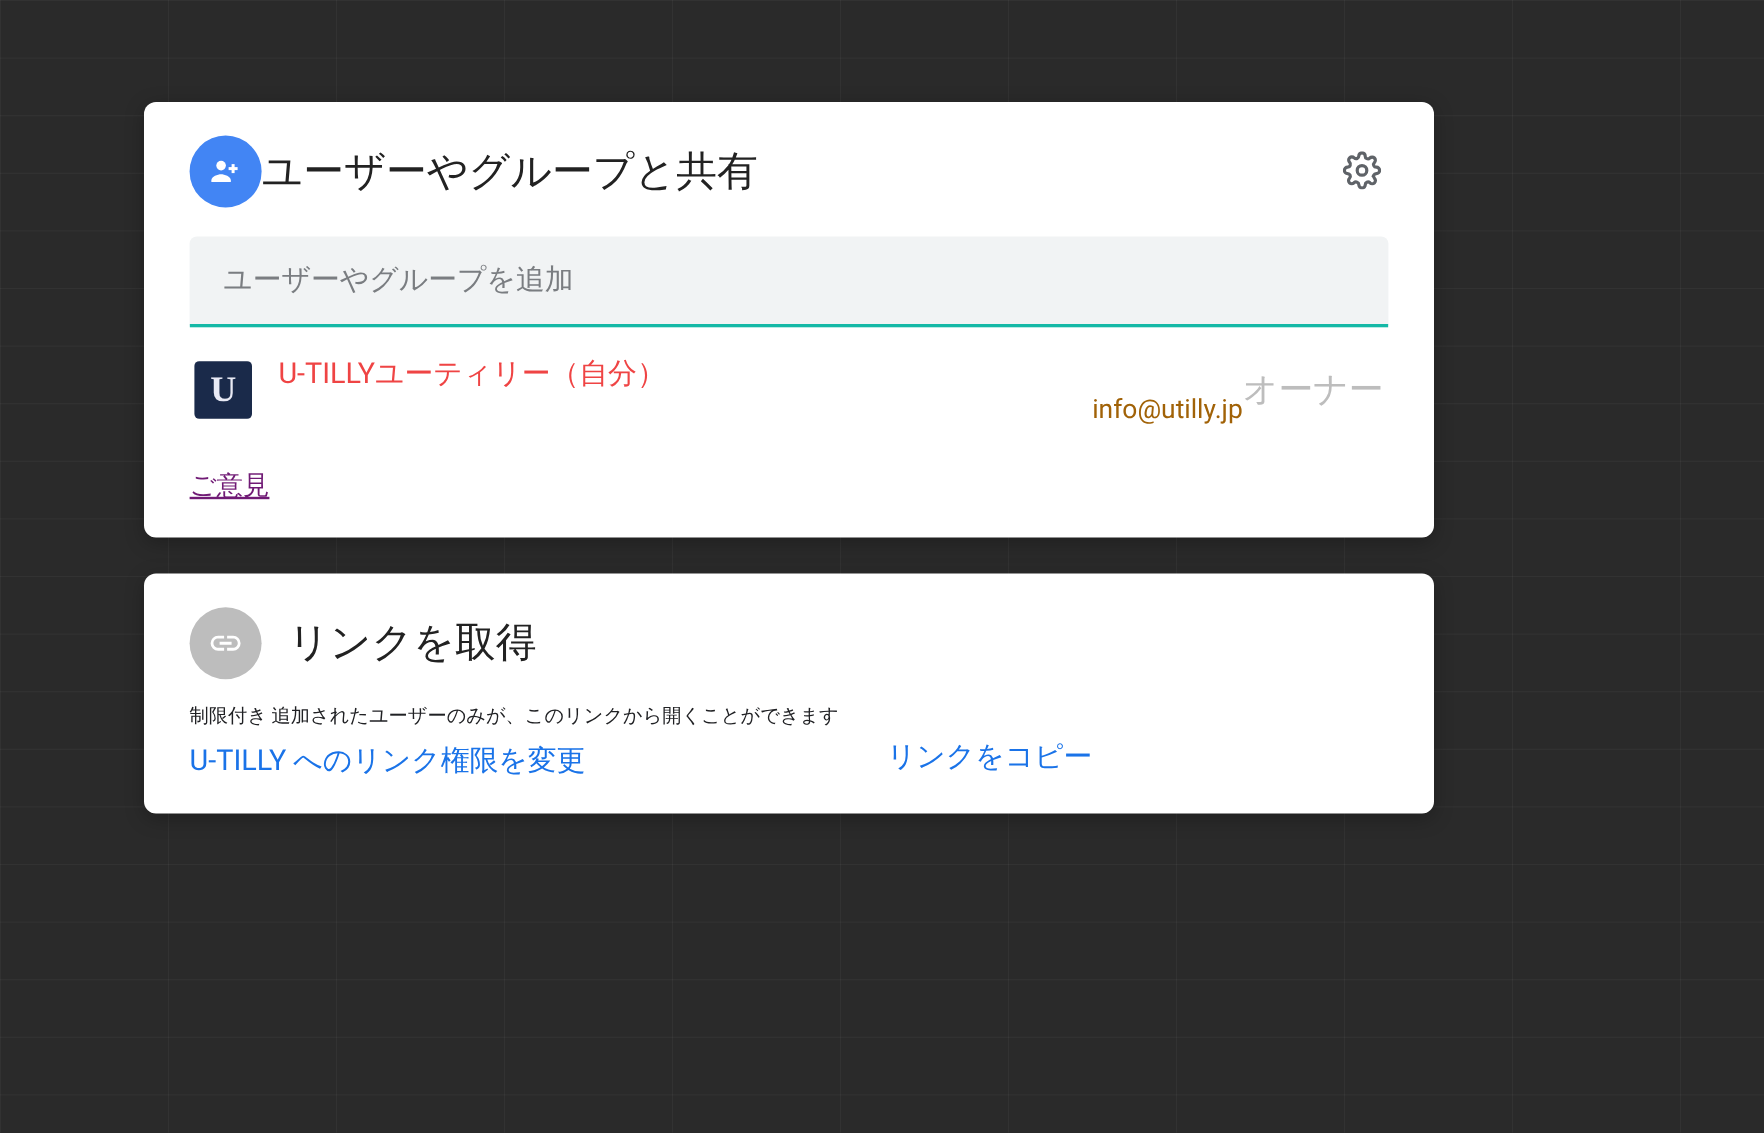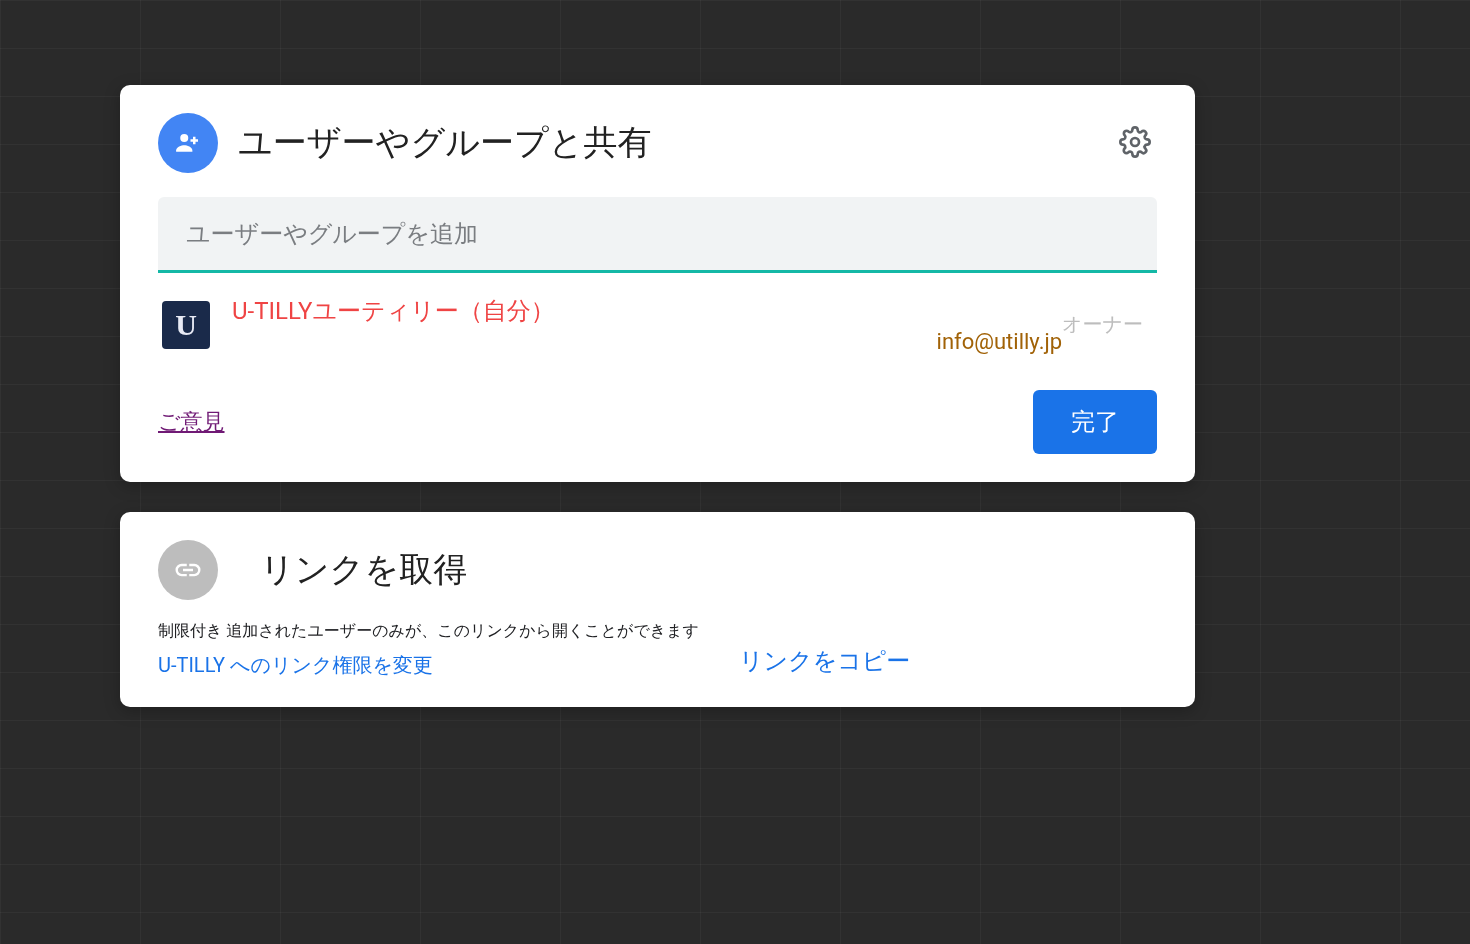--- a/index.html
+++ b/index.html
@@ -53,21 +53,20 @@
     .icon-circle.blue {
       background: #4285f4;
     }
     .icon-circle.gray {
       background: #bdbdbd;
     }
     .card-title {
       font-size: 34px;
       font-weight: 400;
       color: #222;
-      margin-left: 20px;
       flex: 1;
     }
     .gear-btn {
       background: none;
       border: none;
       cursor: pointer;
       padding: 6px;
       color: #5f6368;
     }
     .input-row {
@@ -116,23 +115,23 @@
       font-weight: 400;
       color: #ef4444;
       margin-bottom: 2px;
     }
     .user-email {
       font-size: 22px;
       color: #a16207;
       text-align: right;
     }
     .role-label {
-      font-size: 20px;
+      font-size: 29px;
       color: #bdbdbd;
-      margin-right: 10px;
+      margin-right: 0;
     }
     .card-footer {
       display: flex;
       align-items: center;
       justify-content: space-between;
       margin-top: 18px;
     }
     .feedback-link {
       font-size: 22px;
       color: #701a75;
@@ -169,21 +168,21 @@
     }
     .copy-link {
       font-size: 24px;
       color: #1a73e8;
       cursor: pointer;
       white-space: nowrap;
       align-self: center;
       margin-top: 26px;
     }
     .change-link {
-      font-size: 20px;
+      font-size: 24px;
       color: #1a73e8;
       cursor: pointer;
       margin-top: 8px;
     }
   </style>
 </head>
 <body>
 
 <div class="grid-bg"></div>
 
@@ -217,21 +216,20 @@
       </div>
       <div class="user-info">
         <div class="user-name">U-TILLYユーティリー（自分）</div>
         <div class="user-email">info@utilly.jp</div>
       </div>
       <div class="role-label">オーナー</div>
     </div>
 
     <div class="card-footer">
       <a class="feedback-link">ご意見</a>
-      <button class="done-btn">完了</button>
     </div>
   </div>
 
   <div class="card link-card">
     <div class="card-header">
       <div class="icon-circle gray">
         <svg width="30" height="30" viewBox="0 0 24 24" fill="#fff">
           <path d="M3.9 12c0-1.71 1.39-3.1 3.1-3.1h4V7H7a5 5 0 0 0 0 10h4v-1.9H7c-1.71 0-3.1-1.39-3.1-3.1zM8 13h8v-2H8v2zm9-6h-4v1.9h4c1.71 0 3.1 1.39 3.1 3.1s-1.39 3.1-3.1 3.1h-4V17h4a5 5 0 0 0 0-10z"></path>
         </svg>
       </div>

